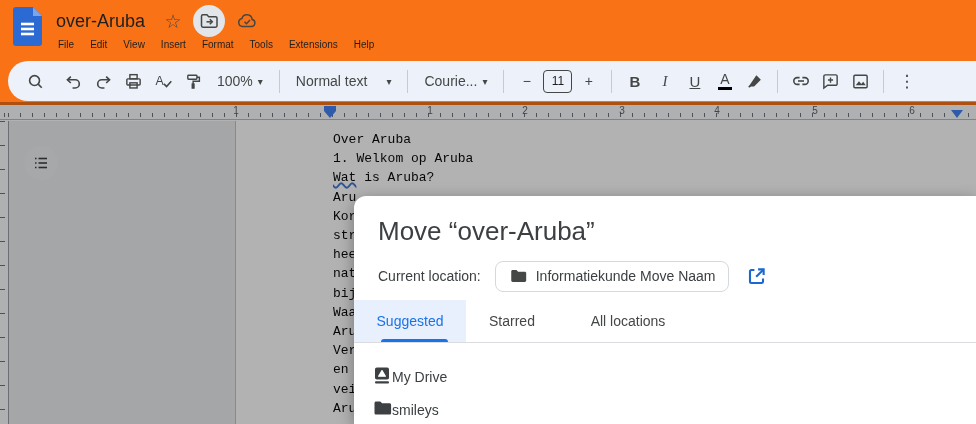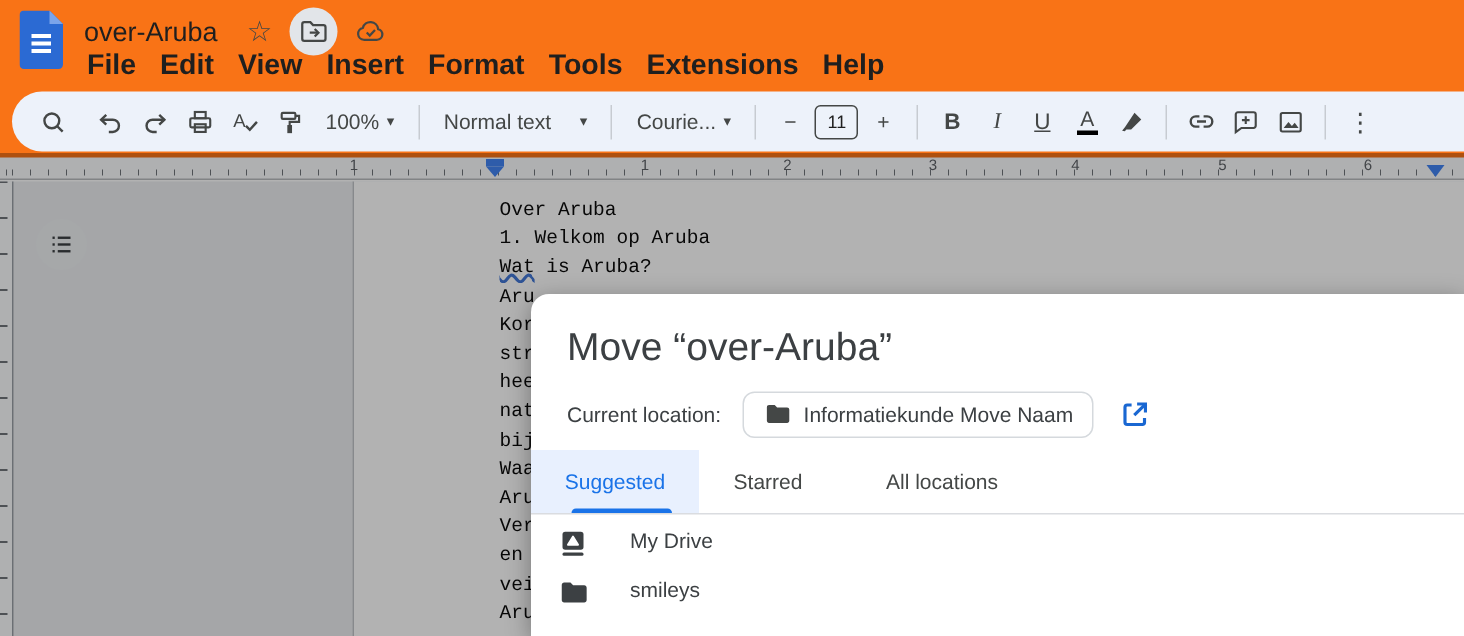--- a/index.html
+++ b/index.html
@@ -8,21 +8,21 @@
 
   
   .header { position:absolute; left:0; top:0; width:976px; height:105px; background:#f97316; z-index:1; }
   .docs-icon { position:absolute; left:13px; top:7px; cursor:pointer; }
   .title-row { position:absolute; left:56px; top:8px; display:flex; align-items:center; gap:6px; height:26px; }
   .doc-title { font-size:18px; color:#1f1f1f; margin-right:8px; white-space:nowrap; }
   .star-btn { font-size:19px; color:#444746; width:28px; height:28px; display:flex; align-items:center; justify-content:center; cursor:pointer; }
   .circle-btn { width:32px; height:32px; border-radius:50%; display:flex; align-items:center; justify-content:center; cursor:pointer; }
   .circle-btn.active { background:#e2e5e9; }
   .menubar { position:absolute; left:50px; top:33px; display:flex; height:22px; align-items:center; }
-  .menu-item { font-size:19px; color:#1f1f1f; padding:2px 8px; border-radius:4px; cursor:pointer; white-space:nowrap;font-weight:bold; }
+  .menu-item { font-size:10px; color:#1f1f1f; padding:2px 8px; border-radius:4px; cursor:pointer; white-space:nowrap; }
 
   
   .toolbar { position:absolute; left:8px; right:0; top:61px; height:40px; background:#edf2fa;
              border-radius:20px 0 0 20px; display:flex; align-items:center; padding-left:14px; gap:3px; }
   .tbtn { width:27px; height:27px; border-radius:50%; display:flex; align-items:center; justify-content:center;
           color:#444746; cursor:pointer; flex:none; font-size:14px; }
   .tbtn svg { display:block; }
   .tdiv { width:1px; height:23px; background:#c7cbd1; margin:0 6px; flex:none; }
   .ddl { display:flex; align-items:center; gap:5px; padding:0 7px; height:27px; border-radius:4px;
          font-size:14px; color:#444746; cursor:pointer; flex:none; white-space:nowrap; }
@@ -77,21 +77,21 @@
   .loc-chip span { font-size:14px; color:#3c4043; white-space:nowrap; }
   .open-new { margin-left:13px; width:28px; height:28px; display:flex; align-items:center; justify-content:center; cursor:pointer; }
   .tabs { position:absolute; left:0; top:104px; width:100%; height:43px; display:flex; border-bottom:1px solid #dadce0; }
   .tab { display:flex; align-items:center; justify-content:center; font-size:14px; font-weight:500;
          color:#444746; cursor:pointer; position:relative; }
   .tab.t0 { width:112px; background:#e8f0fe; color:#1a73e8; }
   .tab.t1 { width:92px; }
   .tab.t2 { width:124px; margin-left:8px; }
   .tab-underline { position:absolute; left:27px; bottom:0; width:67px; height:3px; background:#1a73e8; border-radius:3px 3px 0 0; }
   .dlg-list { position:absolute; left:0; top:148px; width:100%; padding-top:8px; }
-  .dlg-row { height:33px; display:flex; align-items:flex-start; padding-left:18px; gap:28px; cursor:pointer; }
+  .dlg-row { height:33px; display:flex; align-items:flex-end; padding-left:18px; gap:0; cursor:pointer; }
   .dlg-row span { font-size:14px; color:#3c4043; }
 </style>
 </head>
 <body>
 
 <div class="header">
   <div class="docs-icon">
     <svg width="29" height="39" viewBox="0 0 29 39">
       <path d="M3 0h17l9 9v27a3 3 0 0 1-3 3H3a3 3 0 0 1-3-3V3a3 3 0 0 1 3-3z" fill="#2b6ad3"></path>
       <path d="M20 0l9 9h-9z" fill="#7ba4ea"></path>

